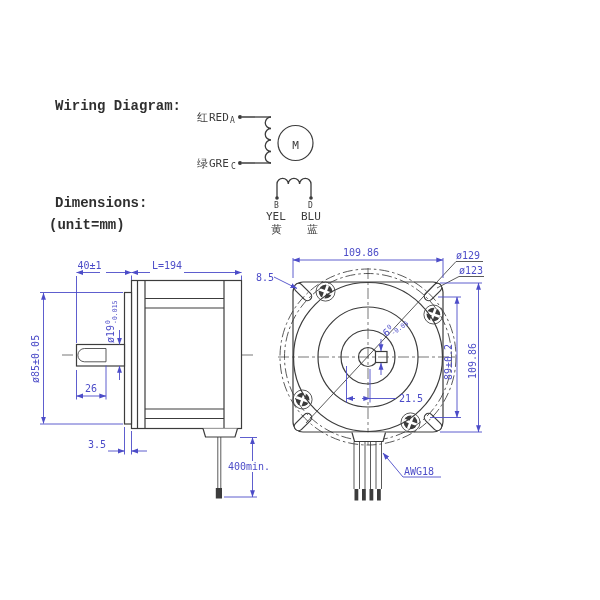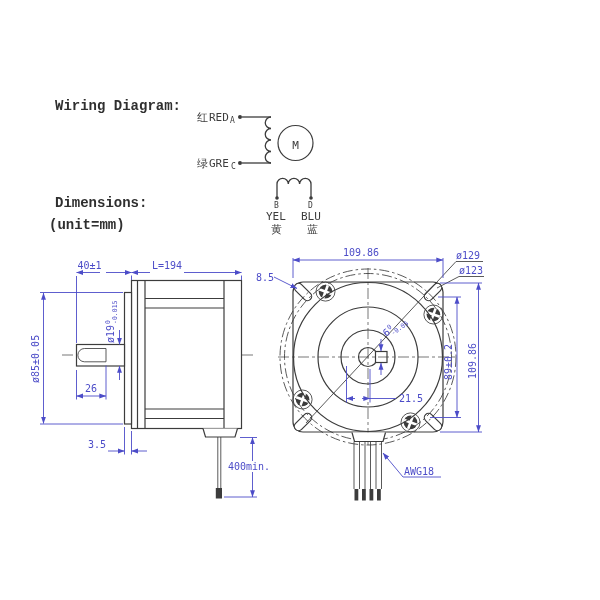--- a/index.html
+++ b/index.html
@@ -1,17 +1,17 @@
 <!DOCTYPE html>
 <html><head>
 <meta charset="utf-8">
 <style>
   html,body{margin:0;padding:0;background:#ffffff;}
   .stage{position:relative;width:600px;height:600px;background:#ffffff;overflow:hidden;
-         font-family:"DejaVu Sans Mono", monospace;}
+         font-family:"DejaVu Sans Mono", monospace;border-radius:26px;}
   svg text{user-select:none;}
   .head{font-family:"Liberation Mono", monospace;font-weight:bold;fill:#2f2f2f;font-size:14px;}
   .dimt{font-family:"DejaVu Sans Mono", monospace;fill:#4c4cc8;font-size:10px;}
   .dimts{font-family:"DejaVu Sans Mono", monospace;fill:#4c4cc8;font-size:6.5px;}
   .part{fill:none;stroke:#3c3c3c;stroke-width:1.2;}
   .partw{fill:#ffffff;stroke:#3c3c3c;stroke-width:1.2;}
   .thin{fill:none;stroke:#3c3c3c;stroke-width:0.85;}
   .cl{fill:none;stroke:#3c3c3c;stroke-width:0.7;stroke-dasharray:11 3 3 3;}
   .dd{fill:none;stroke:#3c3c3c;stroke-width:0.85;stroke-dasharray:10 3 2.5 3;}
   .dim{fill:none;stroke:#4c4cc8;stroke-width:0.9;}

